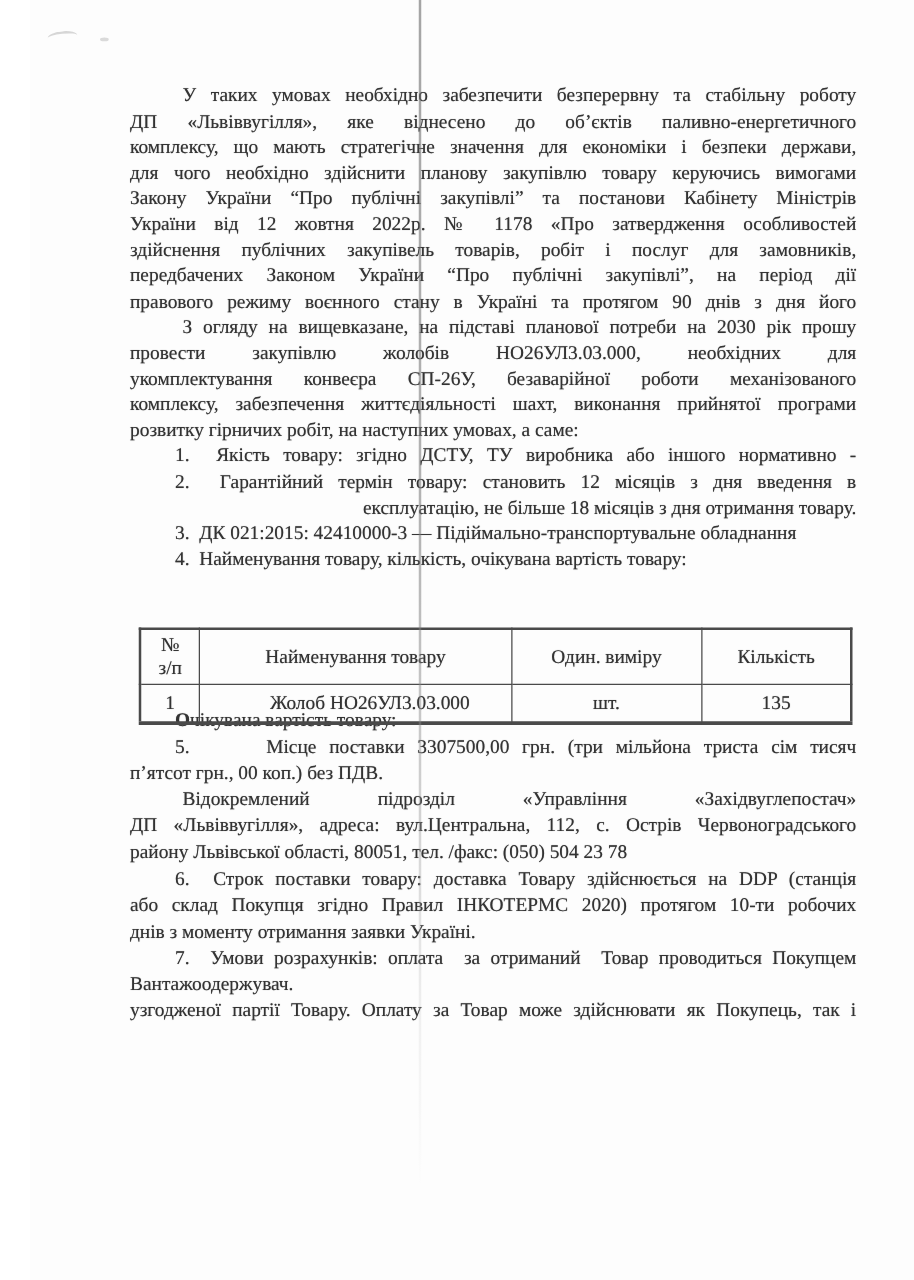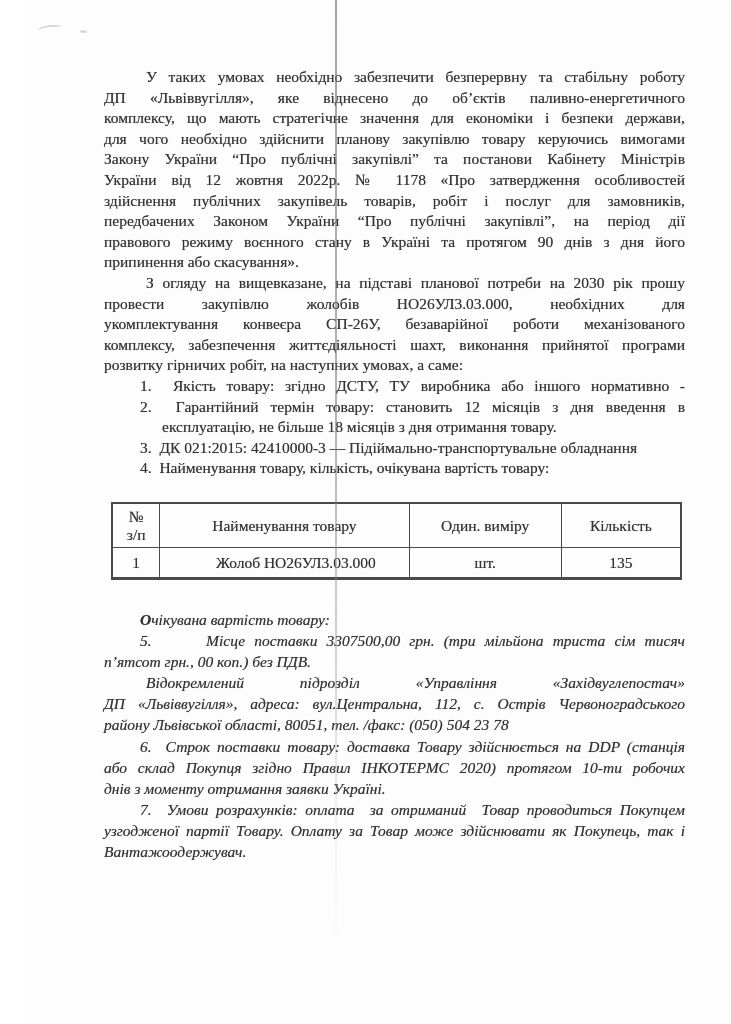--- a/index.html
+++ b/index.html
@@ -16,26 +16,26 @@
       rgba(150,150,150,.40) 70%,
       rgba(190,190,190,.22) 85%,
       rgba(220,220,220,0) 100%);
   }
   .mark1{position:absolute;left:14px;top:25px;width:24px;height:7px;
     border-top:2px solid rgba(125,125,125,.30);border-radius:60%;transform:rotate(-6deg);}
   .mark2{position:absolute;left:56px;top:30px;width:7px;height:3px;
     background:rgba(130,130,130,.28);border-radius:50%;}
   .sec{position:absolute;left:80px;width:581px;font-size:15.5px;}
   .sec1{top:67px;line-height:20.6px;}
-  .sec2{top:609px;line-height:21.1px;font-style:italic;}
+  .sec2{top:566px;line-height:21.1px;}
   .ln{white-space:pre-wrap;}
   .j{text-align:justify;text-align-last:justify;}
   .ind{padding-left:42px;}
   .num{padding-left:36px;}
-  .hang{padding-left:58px;}
+  .hang{padding-left:58px;text-align:right;}
   .bold-initial{font-weight:bold;}
   table.goods{
     position:absolute;top:502px;left:87px;width:571px;z-index:2;
     border-collapse:collapse;font-size:15.5px;color:#333;
     border:2px solid #4a4a4a;border-bottom:3px solid #4a4a4a;
   }
   table.goods td{border:1.6px solid #4a4a4a;text-align:center;vertical-align:middle;}
   tr.hdr td{height:41px;line-height:18px;}
   tr.datarow td{height:27px;}
   td.name-cell{text-align:left;padding-left:24px;}
@@ -52,21 +52,20 @@
   <div class="sec sec1">
     <div class="ln ind j">У таких умовах необхідно забезпечити безперервну та стабільну роботу</div>
     <div class="ln j">ДП «Львіввугілля», яке віднесено до об’єктів паливно-енергетичного</div>
     <div class="ln j">комплексу, що мають стратегічне значення для економіки і безпеки держави,</div>
     <div class="ln j">для чого необхідно здійснити планову закупівлю товару керуючись вимогами</div>
     <div class="ln j">Закону України “Про публічні закупівлі” та постанови Кабінету Міністрів</div>
     <div class="ln j">України від 12 жовтня 2022р. № 1178 «Про затвердження особливостей</div>
     <div class="ln j">здійснення публічних закупівель товарів, робіт і послуг для замовників,</div>
     <div class="ln j">передбачених Законом України “Про публічні закупівлі”, на період дії</div>
     <div class="ln j">правового режиму воєнного стану в Україні та протягом 90 днів з дня його</div>
-    <div class="ln">припинення або скасування».</div>
     <div class="ln ind j">З огляду на вищевказане, на підставі планової потреби на 2030 рік прошу</div>
     <div class="ln j">провести закупівлю жолобів НО26УЛ3.03.000, необхідних для</div>
     <div class="ln j">укомплектування конвеєра СП-26У, безаварійної роботи механізованого</div>
     <div class="ln j">комплексу, забезпечення життєдіяльності шахт, виконання прийнятої програми</div>
     <div class="ln">розвитку гірничих робіт, на наступних умовах, а саме:</div>
     <div class="ln num j">1.  Якість товару: згідно ДСТУ, ТУ виробника або іншого нормативно -</div>
     <div class="ln num j">2.  Гарантійний термін товару: становить 12 місяців з дня введення в</div>
     <div class="ln hang">експлуатацію, не більше 18 місяців з дня отримання товару.</div>
     <div class="ln num">3.  ДК 021:2015: 42410000-3 — Підіймально-транспортувальне обладнання</div>
     <div class="ln num">4.  Найменування товару, кількість, очікувана вартість товару:</div>
@@ -102,17 +101,17 @@
     <div class="ln num"><span class="bold-initial">О</span><span>чікувана вартість товару:</span></div>
     <div class="ln num j">5.      Місце поставки 3307500,00 грн. (три мільйона триста сім тисяч</div>
     <div class="ln">п’ятсот грн., 00 коп.) без ПДВ.</div>
     <div class="ln ind j">Відокремлений підрозділ «Управління «Західвуглепостач»</div>
     <div class="ln j">ДП «Львіввугілля», адреса: вул.Центральна, 112, с. Острів Червоноградського</div>
     <div class="ln">району Львівської області, 80051, тел. /факс: (050) 504 23 78</div>
     <div class="ln num j">6.  Строк поставки товару: доставка Товару здійснюється на DDP (станція</div>
     <div class="ln j">або склад Покупця згідно Правил ІНКОТЕРМС 2020) протягом 10-ти робочих</div>
     <div class="ln">днів з моменту отримання заявки Україні.</div>
     <div class="ln num j">7.  Умови розрахунків: оплата  за отриманий  Товар проводиться Покупцем</div>
+    <div class="ln">Вантажоодержувач.</div>
     <div class="ln j">узгодженої партії Товару. Оплату за Товар може здійснювати як Покупець, так і</div>
-    <div class="ln">Вантажоодержувач.</div>
   </div>
 
 </div>
 
 </body></html>

